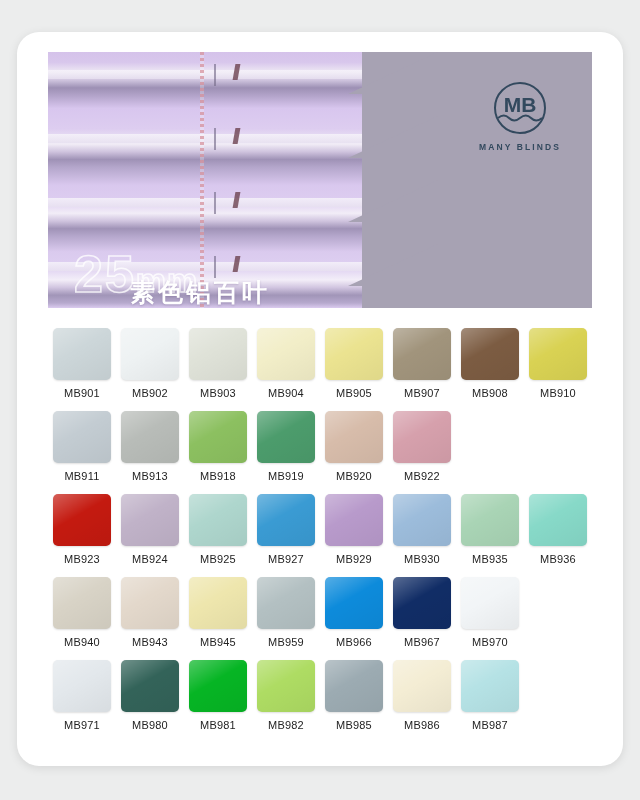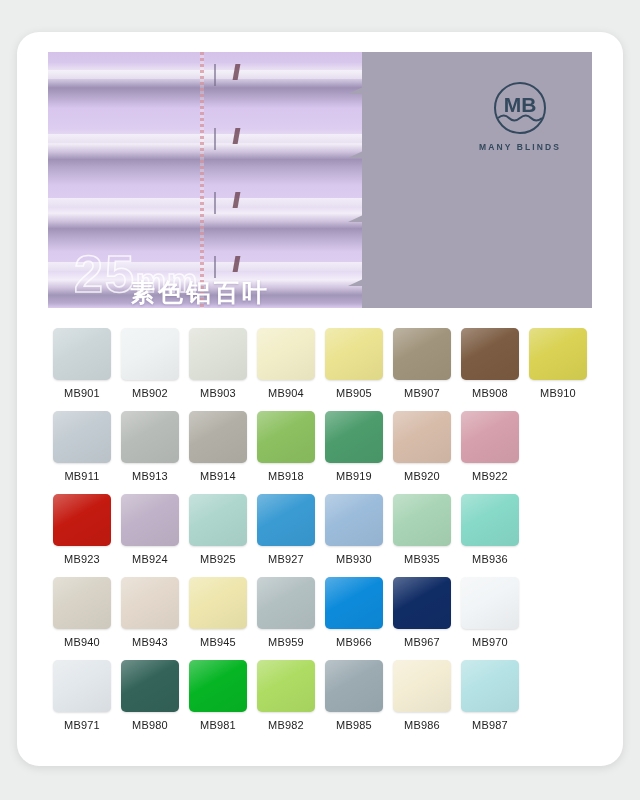--- a/index.html
+++ b/index.html
@@ -266,24 +266,20 @@
       <div class="row">
         <div class="cell">
           <div class="chip" style="background: linear-gradient(150deg, rgba(255, 255, 255, 0.3), rgba(255, 255, 255, 0) 42%, rgba(0, 0, 0, 0.05)), rgb(195, 204, 210);"></div>
           <div class="cap">MB911</div>
         </div>
         <div class="cell">
           <div class="chip" style="background: linear-gradient(150deg, rgba(255, 255, 255, 0.3), rgba(255, 255, 255, 0) 42%, rgba(0, 0, 0, 0.05)), rgb(184, 188, 184);"></div>
           <div class="cap">MB913</div>
         </div>
         <div class="cell">
-          <div class="chip" style="background: linear-gradient(150deg, rgba(255, 255, 255, 0.3), rgba(255, 255, 255, 0) 42%, rgba(0, 0, 0, 0.05)), rgb(178, 176, 166);"></div>
-          <div class="cap">MB914</div>
-        </div>
-        <div class="cell">
           <div class="chip" style="background: linear-gradient(150deg, rgba(255, 255, 255, 0.3), rgba(255, 255, 255, 0) 42%, rgba(0, 0, 0, 0.05)), rgb(140, 192, 96);"></div>
           <div class="cap">MB918</div>
         </div>
         <div class="cell">
           <div class="chip" style="background: linear-gradient(150deg, rgba(255, 255, 255, 0.3), rgba(255, 255, 255, 0) 42%, rgba(0, 0, 0, 0.05)), rgb(76, 156, 108);"></div>
           <div class="cap">MB919</div>
         </div>
         <div class="cell">
           <div class="chip" style="background: linear-gradient(150deg, rgba(255, 255, 255, 0.3), rgba(255, 255, 255, 0) 42%, rgba(0, 0, 0, 0.05)), rgb(215, 188, 170);"></div>
           <div class="cap">MB920</div>
@@ -304,20 +300,24 @@
         </div>
         <div class="cell">
           <div class="chip" style="background: linear-gradient(150deg, rgba(255, 255, 255, 0.3), rgba(255, 255, 255, 0) 42%, rgba(0, 0, 0, 0.05)), rgb(174, 214, 205);"></div>
           <div class="cap">MB925</div>
         </div>
         <div class="cell">
           <div class="chip" style="background: linear-gradient(150deg, rgba(255, 255, 255, 0.3), rgba(255, 255, 255, 0) 42%, rgba(0, 0, 0, 0.05)), rgb(58, 155, 211);"></div>
           <div class="cap">MB927</div>
         </div>
         <div class="cell">
+          <div class="chip" style="background: linear-gradient(150deg, rgba(255, 255, 255, 0.3), rgba(255, 255, 255, 0) 42%, rgba(0, 0, 0, 0.05)), rgb(184, 154, 203);"></div>
+          <div class="cap">MB929</div>
+        </div>
+        <div class="cell">
           <div class="chip" style="background: linear-gradient(150deg, rgba(255, 255, 255, 0.3), rgba(255, 255, 255, 0) 42%, rgba(0, 0, 0, 0.05)), rgb(156, 188, 219);"></div>
           <div class="cap">MB930</div>
         </div>
         <div class="cell">
           <div class="chip" style="background: linear-gradient(150deg, rgba(255, 255, 255, 0.3), rgba(255, 255, 255, 0) 42%, rgba(0, 0, 0, 0.05)), rgb(169, 212, 181);"></div>
           <div class="cap">MB935</div>
         </div>
         <div class="cell">
           <div class="chip" style="background: linear-gradient(150deg, rgba(255, 255, 255, 0.3), rgba(255, 255, 255, 0) 42%, rgba(0, 0, 0, 0.05)), rgb(135, 217, 200);"></div>
           <div class="cap">MB936</div>

